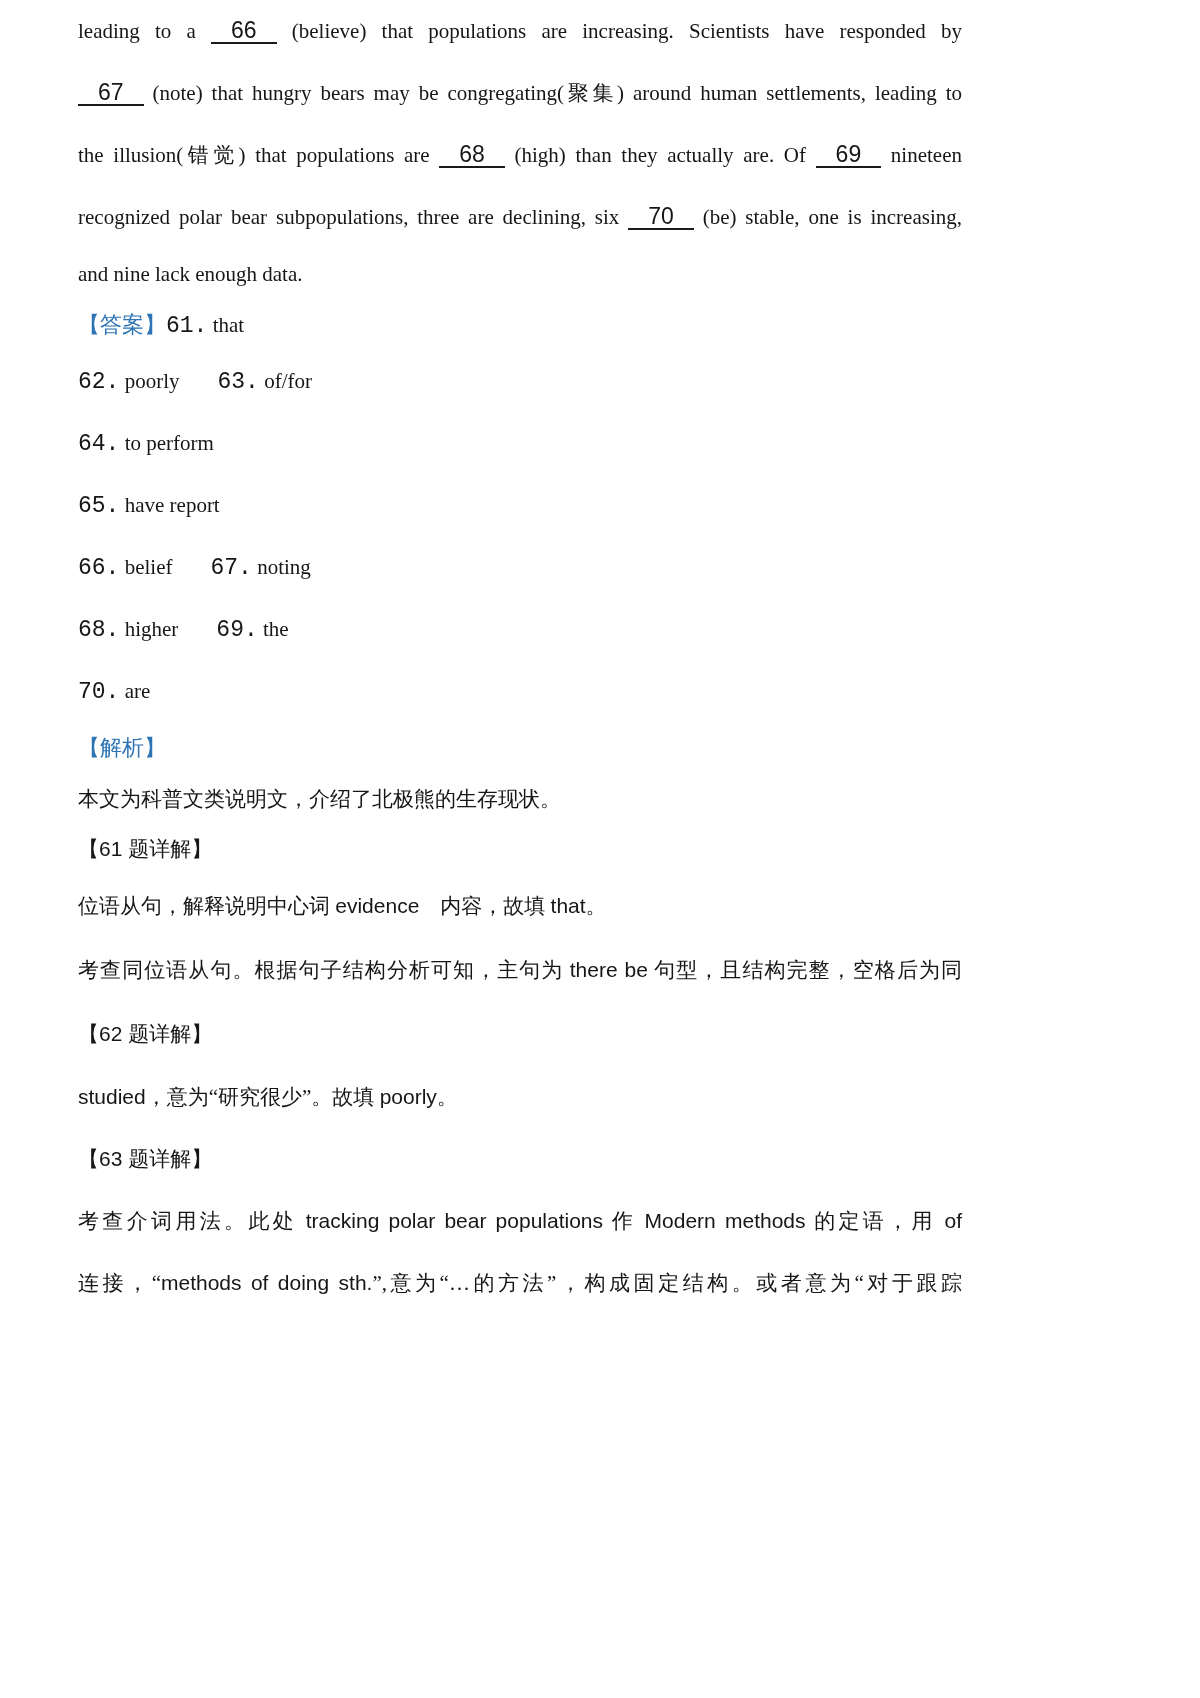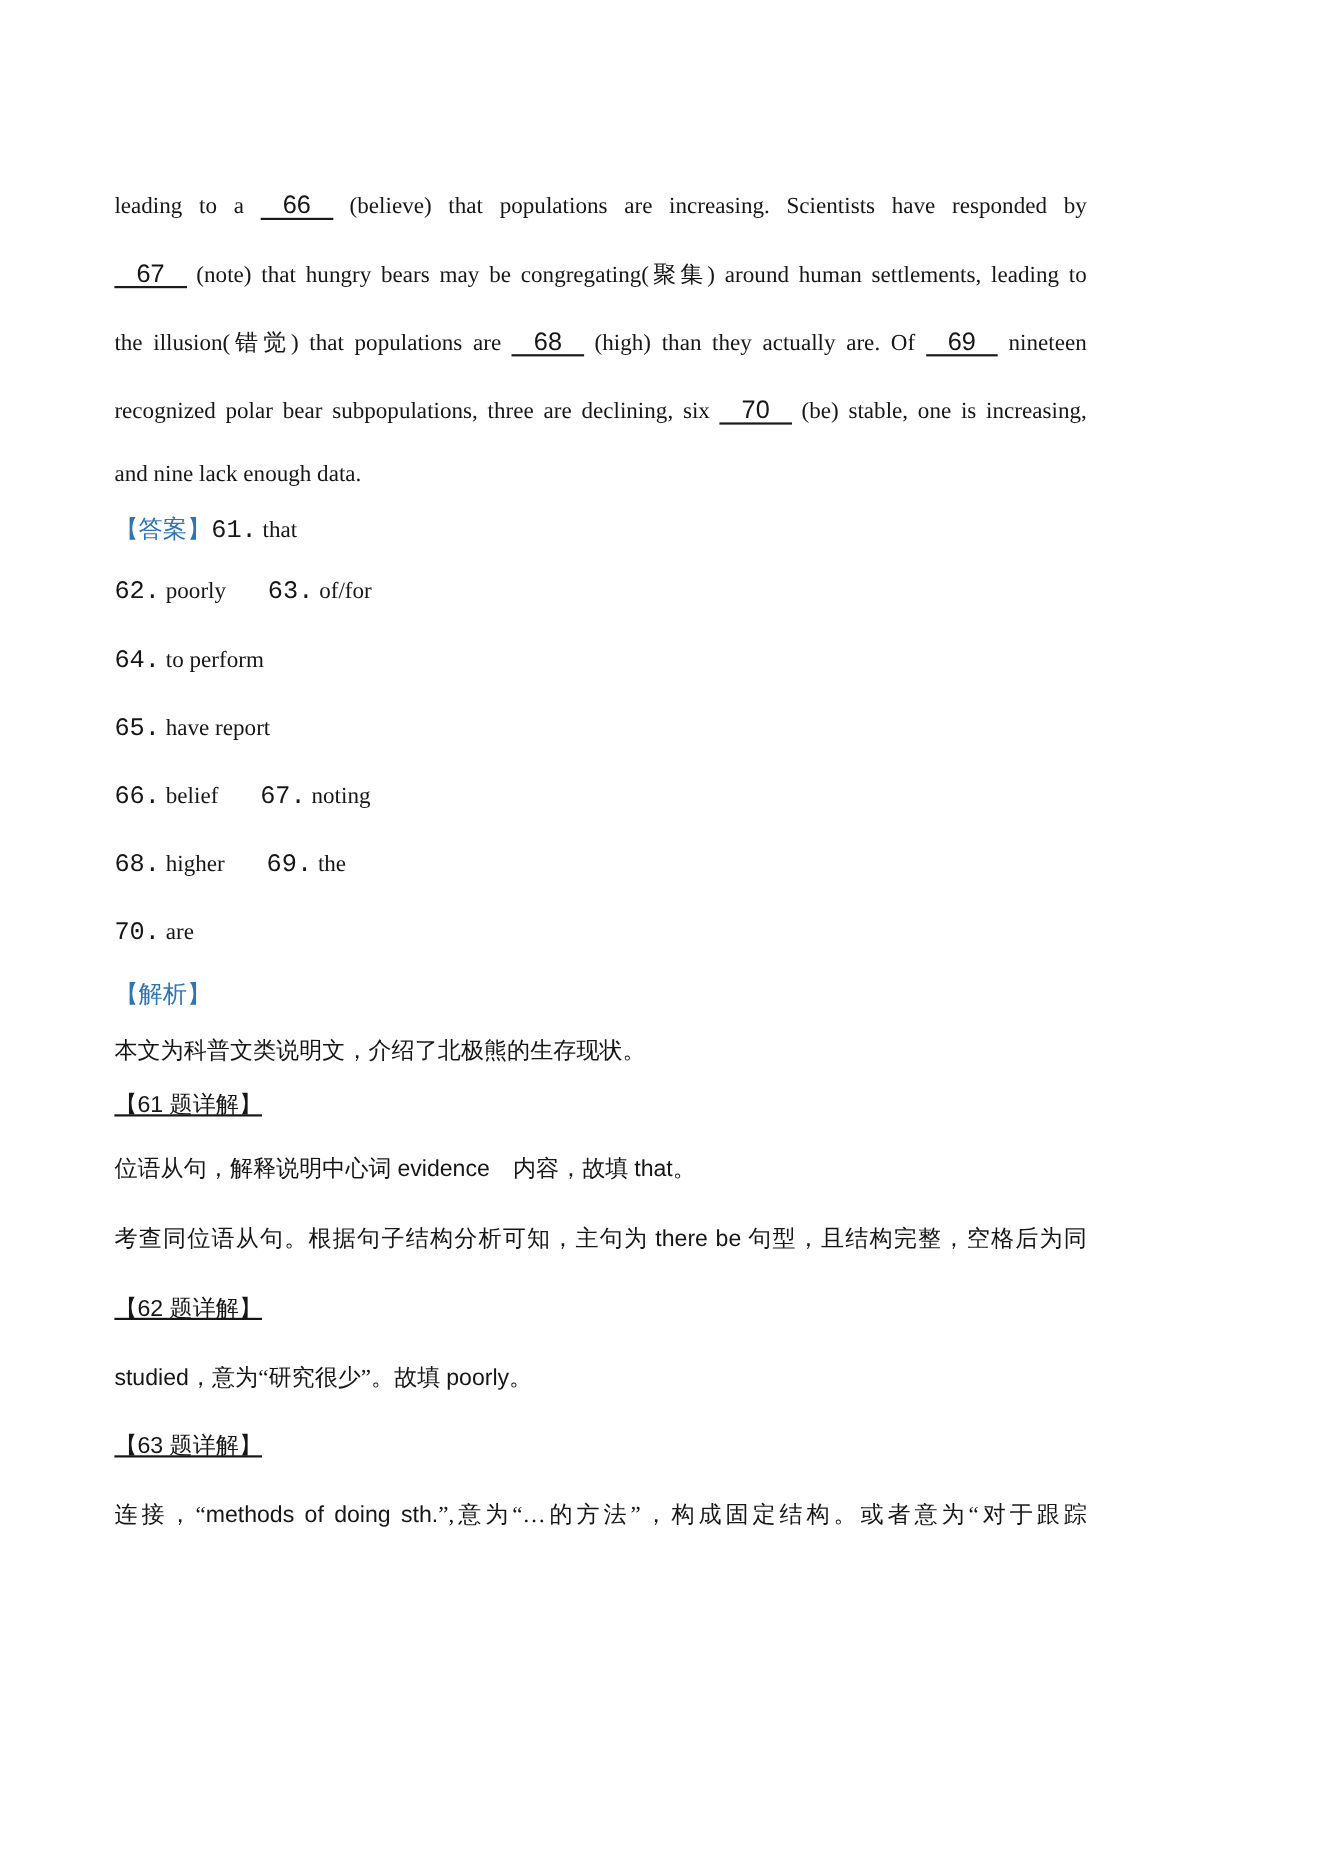--- a/index.html
+++ b/index.html
@@ -4,40 +4,39 @@
 <style>
   :root { --accent: #2E74B5; --ink: #161616; }
   html, body { margin: 0; padding: 0; }
   body {
     width: 1200px; height: 1698px;
     background: #ffffff;
     color: var(--ink);
     overflow: hidden;
   }
   .doc {
-    padding-top: 156px;
-    margin-left: 104px;
+    margin-left: 78px;
     width: 884px;
   }
   .line {
     height: 62px;
     line-height: 62px;
     white-space: normal;
     color: var(--ink);
   }
   .just {
     text-align: justify;
     text-align-last: justify;
   }
   
   .s-serif { font-family: "Liberation Serif", serif; font-size: 21px; }
   .s-cjk   { font-family: "Liberation Serif", serif; font-size: 21px; }
   .s-sans  { font-family: "Liberation Sans", sans-serif; font-size: 21px; }
   .s-num   { font-family: Liberation Mono, monospace; font-size: 23px; }
-  .s-head  { font-family: "Liberation Sans", sans-serif; font-size: 21px; text-decoration: underline; }
+  .s-head  { font-family: "Liberation Sans", sans-serif; font-size: 21px; }
   .s-blue  { font-family: Liberation Sans, sans-serif; font-size: 22px; color: var(--accent); }
   .s-blank {
     font-family: "Liberation Sans", sans-serif;
     font-size: 23px;
     display: inline-block;
     line-height: 1.05;
     padding: 0 20px;
     border-bottom: 2px solid #1a1a1a;
   }
   .s-gap { display: inline-block; width: 38px; }
@@ -60,15 +59,16 @@
       <div class="line" style="height: 62px; line-height: 62px;"><span class="s-num">68.</span><span class="s-serif"> higher</span><span class="s-gap"></span><span class="s-num">69.</span><span class="s-serif"> the</span></div>
       <div class="line" style="height: 62px; line-height: 62px;"><span class="s-num">70.</span><span class="s-serif"> are</span></div>
       <div class="line" style="height: 52px; line-height: 52px;"><span class="s-blue">【解析】</span></div>
       <div class="line" style="height: 50px; line-height: 50px;"><span class="s-cjk">本文为科普文类说明文，介绍了北极熊的生存现状。</span></div>
       <div class="line" style="height: 50px; line-height: 50px;"><span class="s-head">【61 题详解】</span></div>
       <div class="line" style="height: 64px; line-height: 64px;"><span class="s-cjk">位语从句，解释说明中心词 </span><span class="s-sans">evidence</span><span class="s-cjk">　内容，故填 </span><span class="s-sans">that</span><span class="s-cjk">。</span></div>
       <div class="line just" style="height: 64px; line-height: 64px;"><span class="s-cjk">考查同位语从句。根据句子结构分析可知，主句为 </span><span class="s-sans">there be</span><span class="s-cjk"> 句型，且结构完整，空格后为同</span></div>
       <div class="line" style="height: 63px; line-height: 63px;"><span class="s-head">【62 题详解】</span></div>
       <div class="line" style="height: 63px; line-height: 63px;"><span class="s-sans">studied</span><span class="s-cjk">，意为“研究很少”。故填 </span><span class="s-sans">poorly</span><span class="s-cjk">。</span></div>
       <div class="line" style="height: 62px; line-height: 62px;"><span class="s-head">【63 题详解】</span></div>
+      <div class="line just" style="height: 62px; line-height: 62px;"><span class="s-cjk">考查介词用法。此处 </span><span class="s-sans">tracking polar bear populations</span><span class="s-cjk"> 作 </span><span class="s-sans">Modern methods</span><span class="s-cjk"> 的定语，用 </span><span class="s-sans">of</span></div>
       <div class="line just" style="height: 62px; line-height: 62px;"><span class="s-cjk">连接，“</span><span class="s-sans">methods of doing sth.</span><span class="s-cjk">”,意为“…的方法”，构成固定结构。或者意为“对于跟踪</span></div>
     </div>
 </div>
 
 </body></html>

